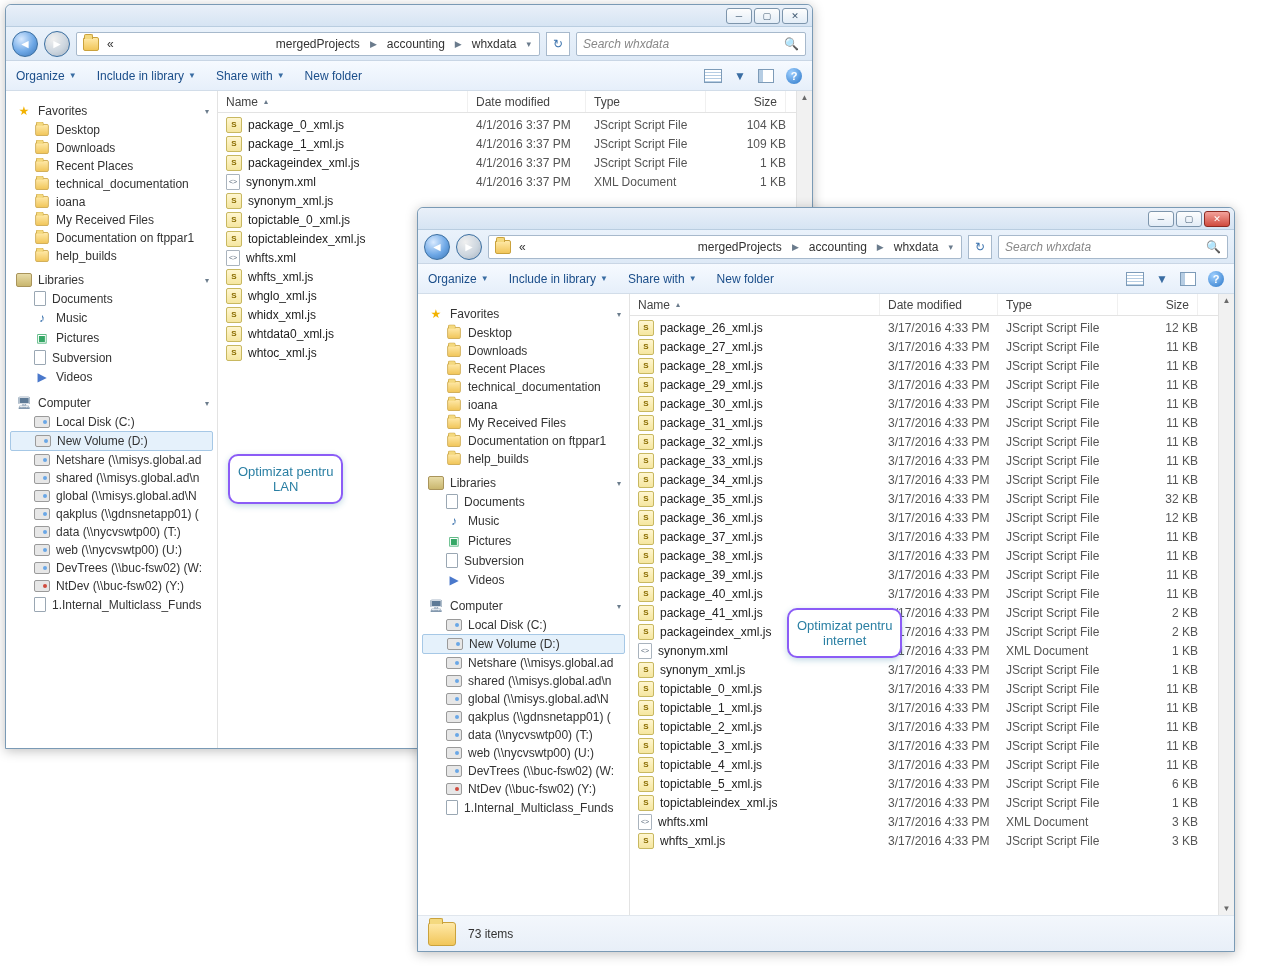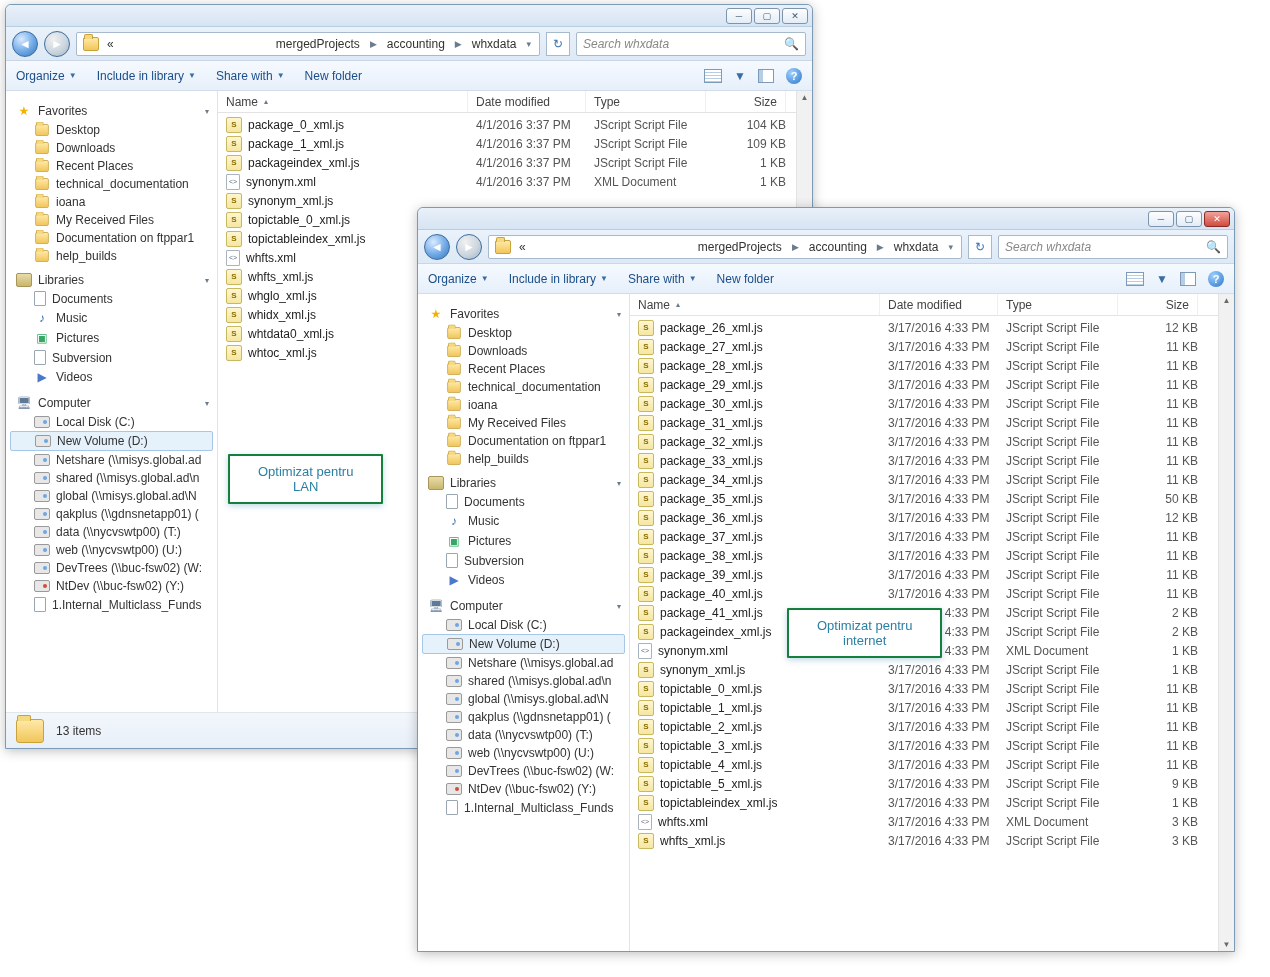--- a/index.html
+++ b/index.html
@@ -51,21 +51,21 @@
   .filelist { flex:1; overflow:hidden; padding-top:2px;}
   .row { display:flex; align-items:center; height:19px; padding-left:8px;}
   .jsico{width:16px;height:16px;border:1px solid #c8b860;background:linear-gradient(#fff6d0,#f5e6a0);border-radius:2px;display:flex;align-items:center;justify-content:center;font-size:8px;color:#8a6c00;font-weight:bold;}
   .xmlico{width:14px;height:16px;border:1px solid #a9b3bd;background:#fff;border-radius:1px;display:flex;align-items:center;justify-content:center;font-size:7px;color:#5a6a7a;}
   .fname{flex:0 0 auto;padding-left:6px;color:#222;}
   .status { height:36px; border-top:1px solid #e0e6ed; background:linear-gradient(#f3f7fc,#e8eff8); display:flex; align-items:center; padding:0 10px; gap:12px; color:#333;}
   .status .big-folder{width:28px;height:24px;background:linear-gradient(#ffe9a8,#f1c65a);border:1px solid #caa23c;border-radius:3px;position:relative;}
   .status .big-folder::before{content:"";position:absolute;top:-5px;left:0;width:12px;height:5px;background:#f4d97f;border:1px solid #caa23c;border-bottom:none;border-radius:2px 2px 0 0;}
   .scroll { width:16px; background:#f1f1f1; border-left:1px solid #e3e3e3; display:flex; flex-direction:column; align-items:center; justify-content:space-between; padding:2px 0;}
   .scroll .arr{font-size:8px;color:#6a6a6a;}
-  .callout { position:absolute; border:2px solid #15803d; background:#fff; color:#2a7fa3; padding:8px 28px; text-align:center; font-size:13px; border-radius:1px; box-shadow:0 2px 6px rgba(42,127,163,.3);}
+  .callout { position:absolute; border:2px solid #8b5cf6; background:#fff; color:#2a7fa3; padding:8px 8px; text-align:center; font-size:13px; border-radius:10px; box-shadow:0 2px 6px rgba(42,127,163,.3);}
 </style>
 </head>
 <body>
 
 <div class="window" id="w1" style="left:5px; top:4px; width:808px; height:745px;">
   <div class="titlebar">
     <div class="winbtn">─</div>
     <div class="winbtn">▢</div>
     <div class="winbtn">✕</div>
   </div>
@@ -357,24 +357,20 @@
             <div style="width:120px;color:#555"></div>
             <div style="width:80px;text-align:right;color:#555;padding-right:8px"></div>
           </div>
         </div>
     </div>
     <div class="scroll">
         <span class="arr">▲</span>
         <span class="arr">▼</span>
       </div>
   </div>
-  <div class="status">
-    <div class="big-folder"></div>
-    <span>13 items</span>
-  </div>
 </div>
 
 <div class="window" id="w2" style="left:417px; top:207px; width:818px; height:745px;">
   <div class="titlebar">
     <div class="winbtn">─</div>
     <div class="winbtn">▢</div>
     <div class="winbtn close2">✕</div>
   </div>
   <div class="addrbar">
     <div class="navbtn">◄</div>
@@ -628,21 +624,21 @@
             <div style="width:120px;color:#555">JScript Script File</div>
             <div style="width:80px;text-align:right;color:#555;padding-right:8px">11 KB</div>
           </div>
           <div class="row">
             <div style="width:250px;display:flex;align-items:center">
               <span class="jsico">S</span>
               <span class="fname">package_35_xml.js</span>
             </div>
             <div style="width:118px;color:#555">3/17/2016 4:33 PM</div>
             <div style="width:120px;color:#555">JScript Script File</div>
-            <div style="width:80px;text-align:right;color:#555;padding-right:8px">50 KB</div>
+            <div style="width:80px;text-align:right;color:#555;padding-right:8px">32 KB</div>
           </div>
           <div class="row">
             <div style="width:250px;display:flex;align-items:center">
               <span class="jsico">S</span>
               <span class="fname">package_36_xml.js</span>
             </div>
             <div style="width:118px;color:#555">3/17/2016 4:33 PM</div>
             <div style="width:120px;color:#555">JScript Script File</div>
             <div style="width:80px;text-align:right;color:#555;padding-right:8px">12 KB</div>
           </div>
@@ -763,21 +759,21 @@
             <div style="width:120px;color:#555">JScript Script File</div>
             <div style="width:80px;text-align:right;color:#555;padding-right:8px">11 KB</div>
           </div>
           <div class="row">
             <div style="width:250px;display:flex;align-items:center">
               <span class="jsico">S</span>
               <span class="fname">topictable_5_xml.js</span>
             </div>
             <div style="width:118px;color:#555">3/17/2016 4:33 PM</div>
             <div style="width:120px;color:#555">JScript Script File</div>
-            <div style="width:80px;text-align:right;color:#555;padding-right:8px">9 KB</div>
+            <div style="width:80px;text-align:right;color:#555;padding-right:8px">6 KB</div>
           </div>
           <div class="row">
             <div style="width:250px;display:flex;align-items:center">
               <span class="jsico">S</span>
               <span class="fname">topictableindex_xml.js</span>
             </div>
             <div style="width:118px;color:#555">3/17/2016 4:33 PM</div>
             <div style="width:120px;color:#555">JScript Script File</div>
             <div style="width:80px;text-align:right;color:#555;padding-right:8px">1 KB</div>
           </div>
@@ -798,17 +794,21 @@
             <div style="width:118px;color:#555">3/17/2016 4:33 PM</div>
             <div style="width:120px;color:#555">JScript Script File</div>
             <div style="width:80px;text-align:right;color:#555;padding-right:8px">3 KB</div>
           </div>
         </div>
     </div>
     <div class="scroll">
         <span class="arr">▲</span>
         <span class="arr">▼</span>
       </div>
+  </div>
+  <div class="status">
+    <div class="big-folder"></div>
+    <span>73 items</span>
   </div>
 </div>
 
 <div class="callout" style="left:228px; top:454px;">Optimizat pentru<br>LAN</div>
 <div class="callout" style="left:787px; top:608px;">Optimizat pentru<br>internet</div>
 
 </body></html>

